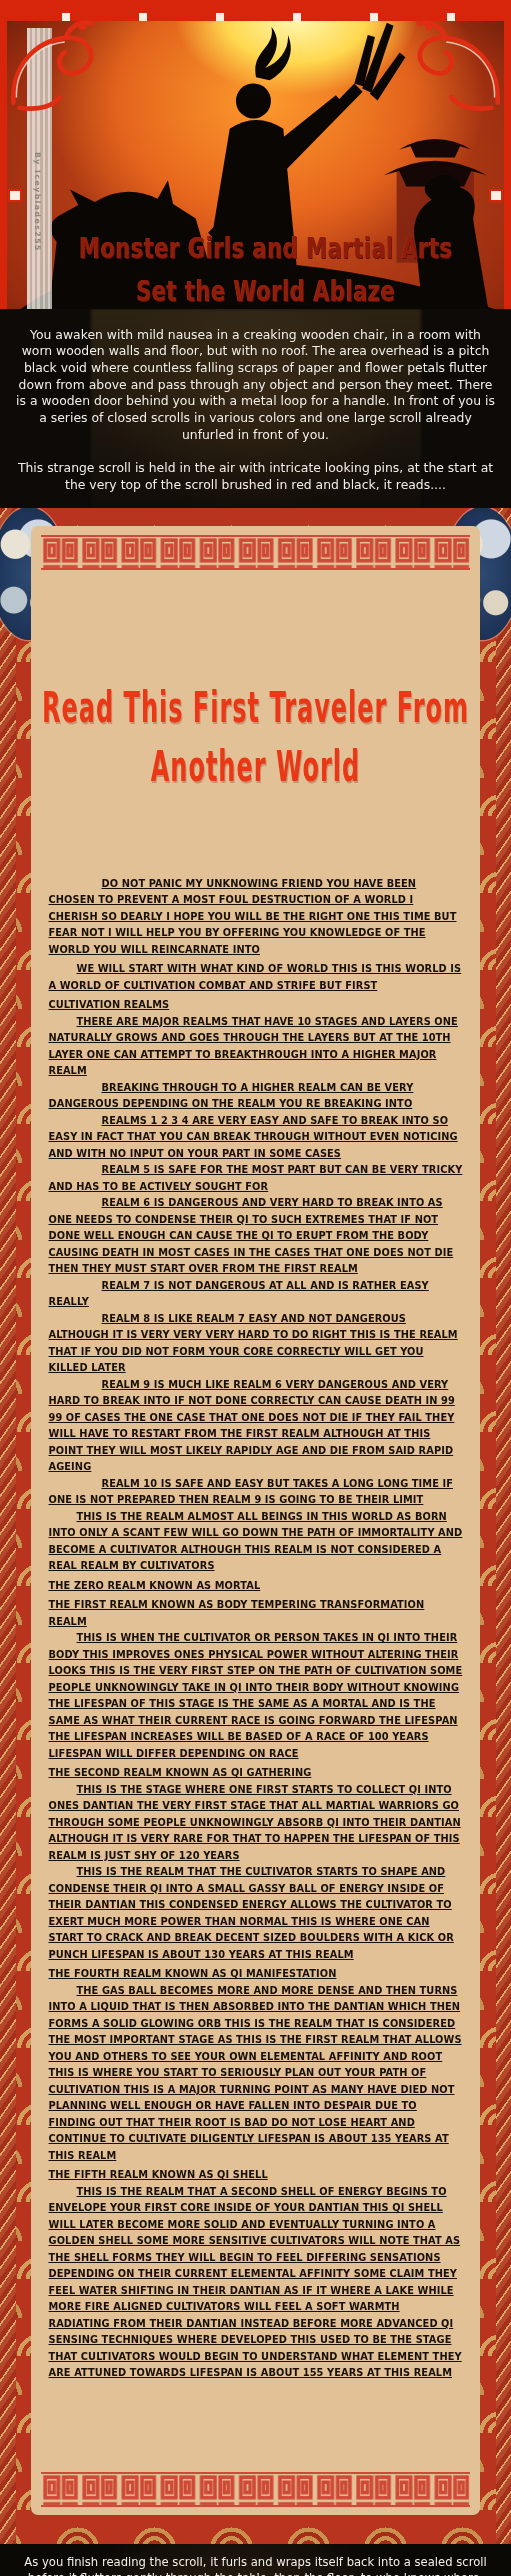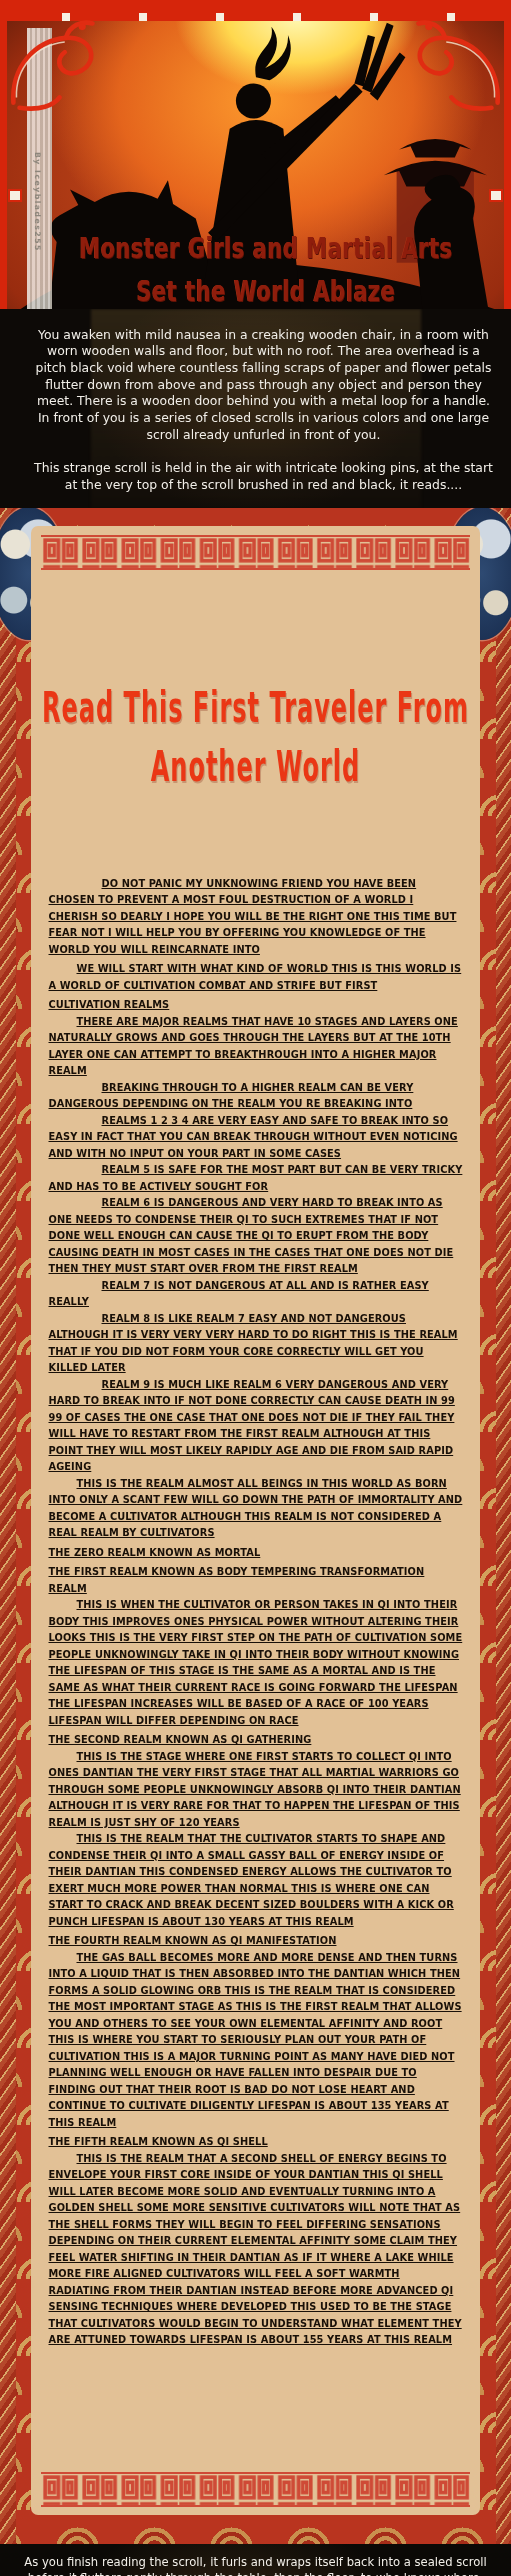--- a/index.html
+++ b/index.html
@@ -35,21 +35,21 @@
   .dragon{position:absolute;top:5.2px;width:103px;height:113px;}
   .dragon.r{transform:scaleX(-1);}
 
   
   #intro{top:309px;height:199px;background:
      radial-gradient(ellipse 216px 155px at 50% 45%, rgba(90,62,30,.35), rgba(20,14,8,0) 75%),#0d0a07;
      color:#f2efe9;}
   .paperglow{position:absolute;left:50%;transform:translateX(-50%);top:0;width:330px;height:100%;
      background:linear-gradient(rgba(190,150,80,.18),rgba(90,60,30,.05));filter:blur(1.5px);}
   .introtxt{position:absolute;left:15.5px;right:15.5px;top:17.5px;text-align:center;
-     font-size:12.4px;line-height:16.7px;font-weight:500;margin-left:16px;}
+     font-size:12.4px;line-height:16.7px;font-weight:500;}
   .introtxt p{margin:0 0 17px 0;}
 
   
   #band1{top:508px;height:2036px;
     background-color:#b9341f;
     background-image:
       radial-gradient(circle at 50% 100%, #d2a05c 0 5%, #b9341f 5% 10%, #d2a05c 10% 15%, #b9341f 15% 20%, #d2a05c 20% 25%, rgba(0,0,0,0) 25%),
       radial-gradient(circle at 50% 100%, #c1472b 0 5%, #a52c18 5% 10%, #c98f4e 10% 15%, #a52c18 15% 20%, #c98f4e 20% 25%, rgba(0,0,0,0) 25%);
     background-size:77px 77px;background-position:0 0,39px 39px;}
   .edge{position:absolute;top:0;bottom:0;width:15.5px;
@@ -187,20 +187,21 @@
         <p class="para ind1 gap"><span>WE WILL START WITH WHAT KIND OF WORLD THIS IS THIS WORLD IS A WORLD OF CULTIVATION COMBAT AND STRIFE BUT FIRST</span></p>
         <p class="para ind0 gap"><span>CULTIVATION REALMS</span></p>
         <p class="para ind1"><span>THERE ARE MAJOR REALMS THAT HAVE 10 STAGES AND LAYERS ONE NATURALLY GROWS AND GOES THROUGH THE LAYERS BUT AT THE 10TH LAYER ONE CAN ATTEMPT TO BREAKTHROUGH INTO A HIGHER MAJOR REALM</span></p>
         <p class="para ind2"><span>BREAKING THROUGH TO A HIGHER REALM CAN BE VERY DANGEROUS DEPENDING ON THE REALM YOU RE BREAKING INTO</span></p>
         <p class="para ind2"><span>REALMS 1 2 3 4 ARE VERY EASY AND SAFE TO BREAK INTO SO EASY IN FACT THAT YOU CAN BREAK THROUGH WITHOUT EVEN NOTICING AND WITH NO INPUT ON YOUR PART IN SOME CASES</span></p>
         <p class="para ind2"><span>REALM 5 IS SAFE FOR THE MOST PART BUT CAN BE VERY TRICKY AND HAS TO BE ACTIVELY SOUGHT FOR</span></p>
         <p class="para ind2"><span>REALM 6 IS DANGEROUS AND VERY HARD TO BREAK INTO AS ONE NEEDS TO CONDENSE THEIR QI TO SUCH EXTREMES THAT IF NOT DONE WELL ENOUGH CAN CAUSE THE QI TO ERUPT FROM THE BODY CAUSING DEATH IN MOST CASES IN THE CASES THAT ONE DOES NOT DIE THEN THEY MUST START OVER FROM THE FIRST REALM</span></p>
         <p class="para ind2"><span>REALM 7 IS NOT DANGEROUS AT ALL AND IS RATHER EASY REALLY</span></p>
         <p class="para ind2"><span>REALM 8 IS LIKE REALM 7 EASY AND NOT DANGEROUS ALTHOUGH IT IS VERY VERY VERY HARD TO DO RIGHT THIS IS THE REALM THAT IF YOU DID NOT FORM YOUR CORE CORRECTLY WILL GET YOU KILLED LATER</span></p>
         <p class="para ind2"><span>REALM 9 IS MUCH LIKE REALM 6 VERY DANGEROUS AND VERY HARD TO BREAK INTO IF NOT DONE CORRECTLY CAN CAUSE DEATH IN 99 99 OF CASES THE ONE CASE THAT ONE DOES NOT DIE IF THEY FAIL THEY WILL HAVE TO RESTART FROM THE FIRST REALM ALTHOUGH AT THIS POINT THEY WILL MOST LIKELY RAPIDLY AGE AND DIE FROM SAID RAPID AGEING</span></p>
+        <p class="para ind2"><span>REALM 10 IS SAFE AND EASY BUT TAKES A LONG LONG TIME IF ONE IS NOT PREPARED THEN REALM 9 IS GOING TO BE THEIR LIMIT</span></p>
         <p class="para ind1"><span>THIS IS THE REALM ALMOST ALL BEINGS IN THIS WORLD AS BORN INTO ONLY A SCANT FEW WILL GO DOWN THE PATH OF IMMORTALITY AND BECOME A CULTIVATOR ALTHOUGH THIS REALM IS NOT CONSIDERED A REAL REALM BY CULTIVATORS</span></p>
         <p class="para ind0 gap"><span>THE ZERO REALM KNOWN AS MORTAL</span></p>
         <p class="para ind0 gap"><span>THE FIRST REALM KNOWN AS BODY TEMPERING TRANSFORMATION REALM</span></p>
         <p class="para ind1"><span>THIS IS WHEN THE CULTIVATOR OR PERSON TAKES IN QI INTO THEIR BODY THIS IMPROVES ONES PHYSICAL POWER WITHOUT ALTERING THEIR LOOKS THIS IS THE VERY FIRST STEP ON THE PATH OF CULTIVATION SOME PEOPLE UNKNOWINGLY TAKE IN QI INTO THEIR BODY WITHOUT KNOWING THE LIFESPAN OF THIS STAGE IS THE SAME AS A MORTAL AND IS THE SAME AS WHAT THEIR CURRENT RACE IS GOING FORWARD THE LIFESPAN THE LIFESPAN INCREASES WILL BE BASED OF A RACE OF 100 YEARS LIFESPAN WILL DIFFER DEPENDING ON RACE</span></p>
         <p class="para ind0 gap"><span>THE SECOND REALM KNOWN AS QI GATHERING</span></p>
         <p class="para ind1"><span>THIS IS THE STAGE WHERE ONE FIRST STARTS TO COLLECT QI INTO ONES DANTIAN THE VERY FIRST STAGE THAT ALL MARTIAL WARRIORS GO THROUGH SOME PEOPLE UNKNOWINGLY ABSORB QI INTO THEIR DANTIAN ALTHOUGH IT IS VERY RARE FOR THAT TO HAPPEN THE LIFESPAN OF THIS REALM IS JUST SHY OF 120 YEARS</span></p>
         <p class="para ind1"><span>THIS IS THE REALM THAT THE CULTIVATOR STARTS TO SHAPE AND CONDENSE THEIR QI INTO A SMALL GASSY BALL OF ENERGY INSIDE OF THEIR DANTIAN THIS CONDENSED ENERGY ALLOWS THE CULTIVATOR TO EXERT MUCH MORE POWER THAN NORMAL THIS IS WHERE ONE CAN START TO CRACK AND BREAK DECENT SIZED BOULDERS WITH A KICK OR PUNCH LIFESPAN IS ABOUT 130 YEARS AT THIS REALM</span></p>
         <p class="para ind0 gap"><span>THE FOURTH REALM KNOWN AS QI MANIFESTATION</span></p>
         <p class="para ind1"><span>THE GAS BALL BECOMES MORE AND MORE DENSE AND THEN TURNS INTO A LIQUID THAT IS THEN ABSORBED INTO THE DANTIAN WHICH THEN FORMS A SOLID GLOWING ORB THIS IS THE REALM THAT IS CONSIDERED THE MOST IMPORTANT STAGE AS THIS IS THE FIRST REALM THAT ALLOWS YOU AND OTHERS TO SEE YOUR OWN ELEMENTAL AFFINITY AND ROOT THIS IS WHERE YOU START TO SERIOUSLY PLAN OUT YOUR PATH OF CULTIVATION THIS IS A MAJOR TURNING POINT AS MANY HAVE DIED NOT PLANNING WELL ENOUGH OR HAVE FALLEN INTO DESPAIR DUE TO FINDING OUT THAT THEIR ROOT IS BAD DO NOT LOSE HEART AND CONTINUE TO CULTIVATE DILIGENTLY LIFESPAN IS ABOUT 135 YEARS AT THIS REALM</span></p>
         <p class="para ind0 gap"><span>THE FIFTH REALM KNOWN AS QI SHELL</span></p>

